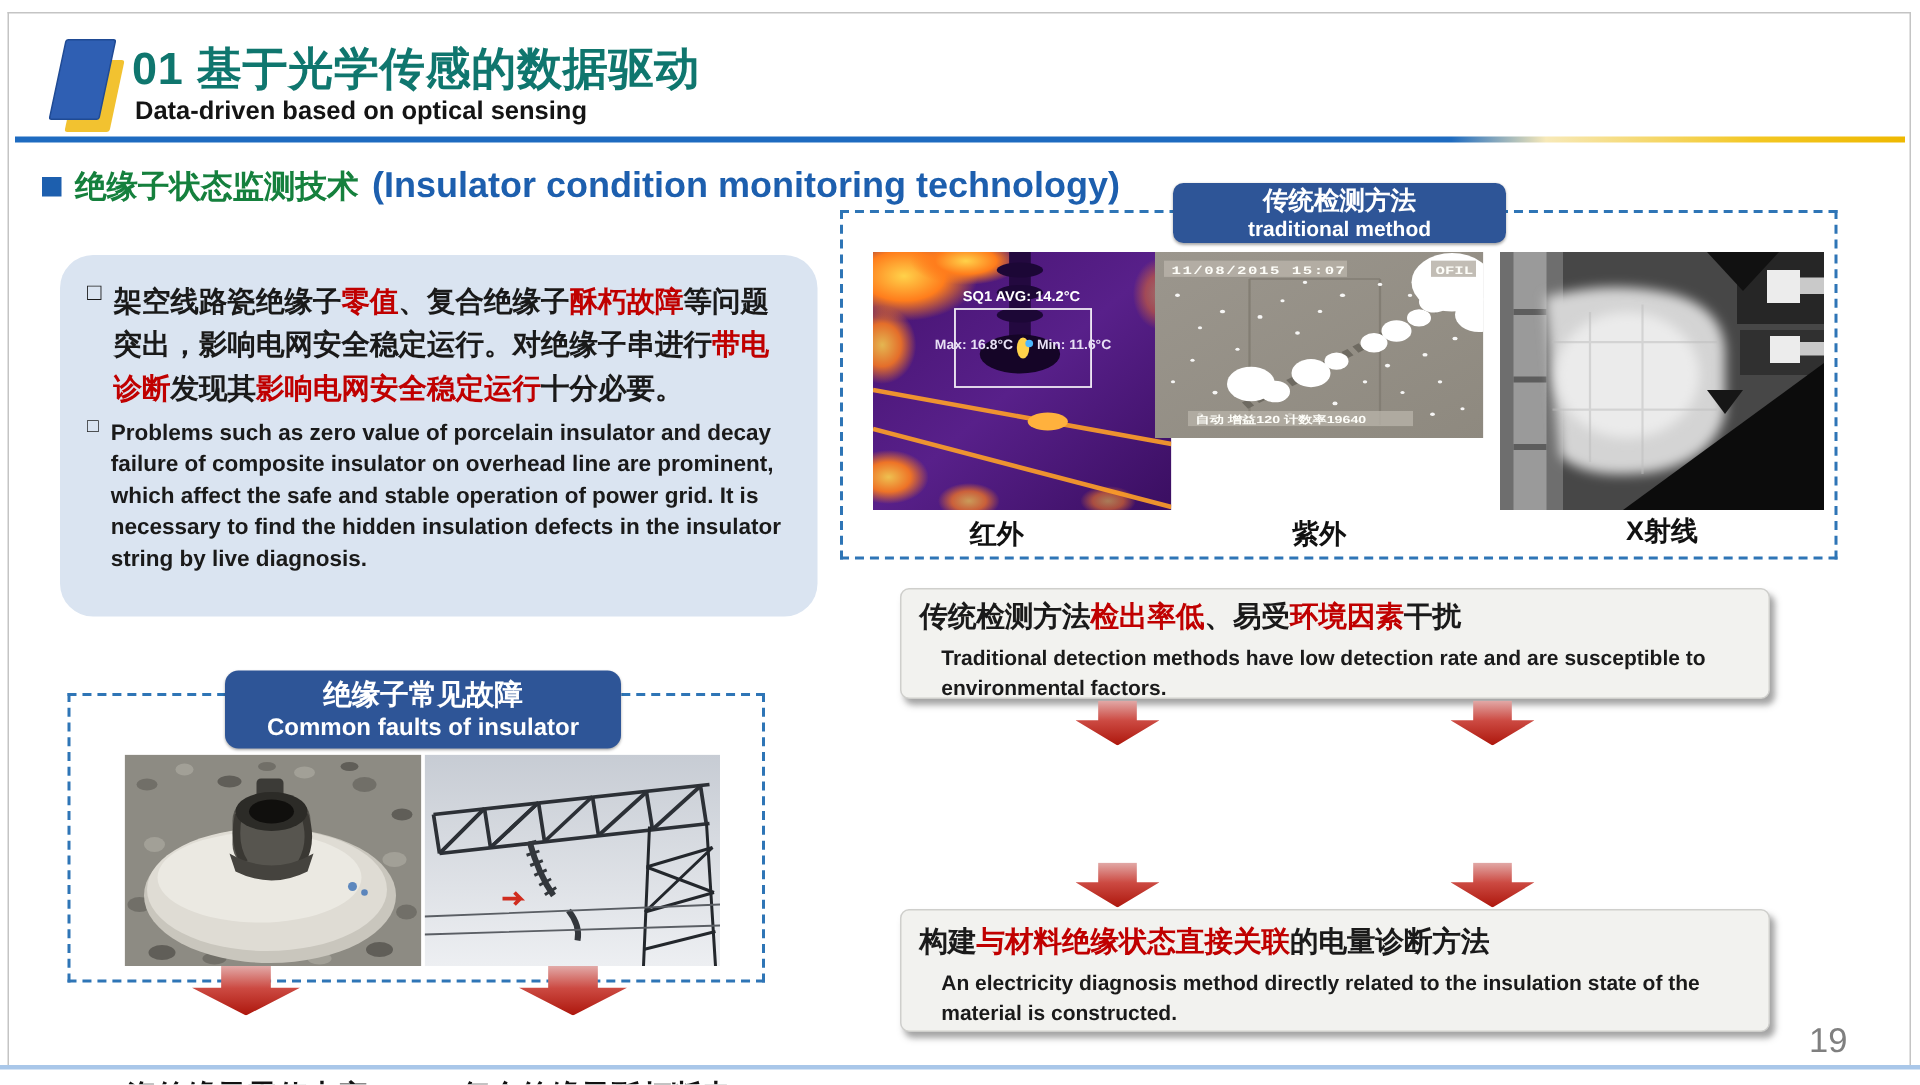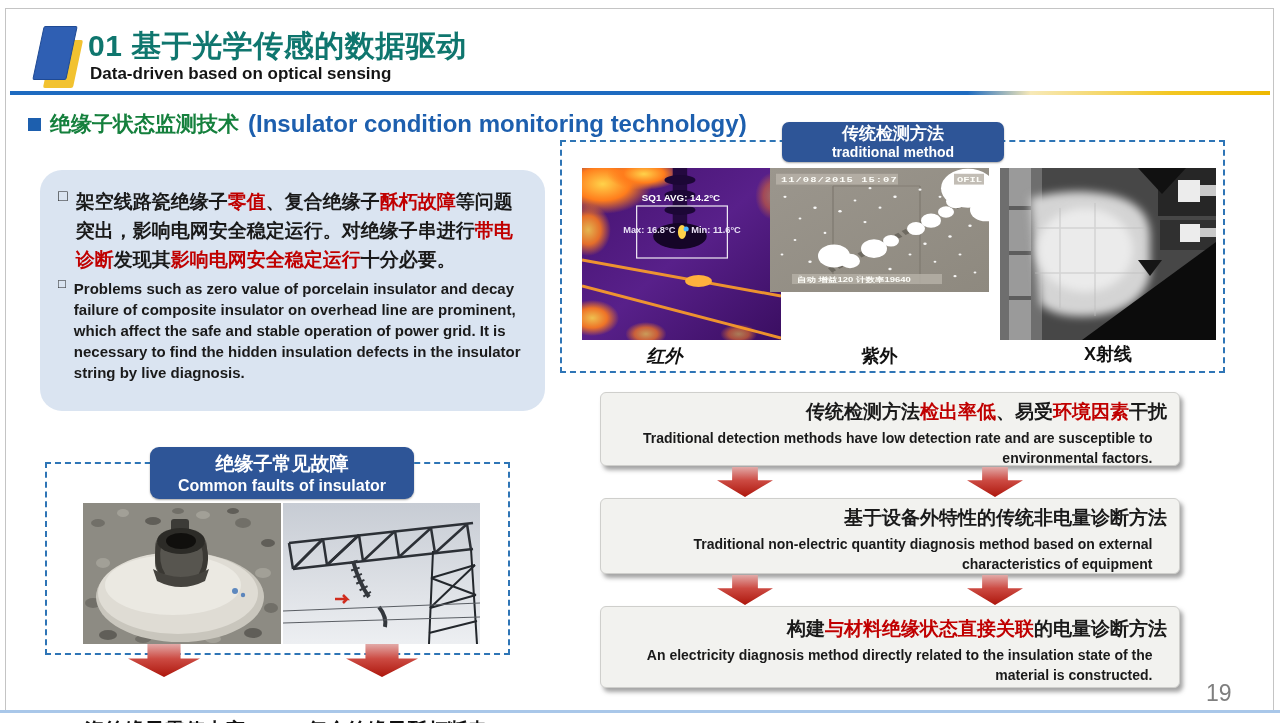--- a/index.html
+++ b/index.html
@@ -40,21 +40,21 @@
     display:flex;flex-direction:column;justify-content:center;box-shadow:0 1px 2px rgba(0,0,0,.35);}
   .badge .zh{font-weight:bold;}
   .badge .en{font-weight:bold;}
 
   .img-label{position:absolute;font-size:18px;font-weight:bold;color:#111;text-align:center;}
   .photo{position:absolute;overflow:hidden;}
   .photo svg{display:block;width:100%;height:100%;}
 
   
   .flow-box{position:absolute;width:580px;background:#f2f2ef;border:1px solid #cfcfcc;border-radius:6px;
-    box-shadow:3px 4px 4px rgba(90,90,90,.55);box-sizing:border-box;text-align:right;padding:5px 12px;}
+    box-shadow:3px 4px 4px rgba(90,90,90,.55);box-sizing:border-box;text-align:left;padding:5px 12px;}
   .fb-zh{font-size:19px;line-height:27px;font-weight:bold;color:#1a1a1a;}
   .fb-zh .hl{color:#c00000;}
   .fb-en{font-size:14px;line-height:20px;font-weight:bold;color:#1a1a1a;max-width:525px;margin:3px auto 0;}
 
   .red-arrow{position:absolute;background:linear-gradient(180deg,#e2aaa8 0%,#cc4a42 45%,#ad160c 100%);
     clip-path:polygon(27% 0,73% 0,73% 44%,100% 44%,50% 100%,0 44%,27% 44%);}
 
   .caption{position:absolute;font-size:20px;font-weight:bold;color:#111;text-align:center;margin-top:40px;}
   .page-num{position:absolute;left:1206px;top:680px;font-size:23px;color:#7f7f7f;}
 </style>
@@ -216,21 +216,21 @@
       <rect x="160" y="52" width="56" height="30" fill="#303030"></rect>
       <rect x="180" y="56" width="20" height="18" fill="#ececec"></rect>
       <rect x="200" y="60" width="16" height="9" fill="#c9c9c9"></rect>
       <rect x="180" y="112" width="20" height="18" fill="#ececec"></rect>
       <rect x="200" y="116" width="16" height="9" fill="#c9c9c9"></rect>
       <path d="M138,92 L162,92 L150,108 Z" fill="#161616"></path>
       <path d="M82,172 L216,74 L216,172 Z" fill="#0c0c0c"></path>
     </svg>
   </div>
 
-  <div class="img-label" style="left:568px;top:344px;width:193px;font-style:italic;">红外</div>
+  <div class="img-label" style="left:568px;top:344px;width:193px;">红外</div>
   <div class="img-label" style="left:1000px;top:342px;width:216px;">X射线</div>
   <div class="img-label" style="left:770px;top:344px;width:219px;">紫外</div>
 
   <div class="badge" style="left:782px;top:122px;width:222px;height:40px;">
     <span class="zh" style="font-size:17px;line-height:20px;">传统检测方法</span>
     <span class="en" style="font-size:14px;line-height:16px;">traditional method</span>
   </div>
 
   <div class="dashed" style="left:45px;top:462px;width:465px;height:193px;"></div>
 
@@ -309,24 +309,20 @@
   <div class="caption" style="left:285px;top:677px;width:225px;">复合绝缘子酥朽断串</div>
 
   <div class="flow-box" style="left:600px;top:392px;height:74px;">
     <div class="fb-zh"><span>传统检测方法</span><span class="hl">检出率低</span><span>、易受</span><span class="hl">环境因素</span><span>干扰</span></div>
     <div class="fb-en">Traditional detection methods have low detection rate and are susceptible to environmental factors.</div>
   </div>
 
   <div class="red-arrow" style="left:717px;top:467px;width:56px;height:30px;"></div>
   <div class="red-arrow" style="left:967px;top:467px;width:56px;height:30px;"></div>
 
-  <div class="flow-box" style="left:600px;top:498px;height:76px;">
-    <div class="fb-zh"><span>基于设备外特性的传统非电量诊断方法</span></div>
-    <div class="fb-en">Traditional non-electric quantity diagnosis method based on external characteristics of equipment</div>
-  </div>
 
   <div class="red-arrow" style="left:717px;top:575px;width:56px;height:30px;"></div>
   <div class="red-arrow" style="left:967px;top:575px;width:56px;height:30px;"></div>
 
   <div class="flow-box" style="left:600px;top:606px;height:82px;padding-top:8px;">
     <div class="fb-zh"><span>构建</span><span class="hl">与材料绝缘状态直接关联</span><span>的电量诊断方法</span></div>
     <div class="fb-en">An electricity diagnosis method directly related to the insulation state of the material is constructed.</div>
   </div>
 
   <div class="page-num">19</div>

